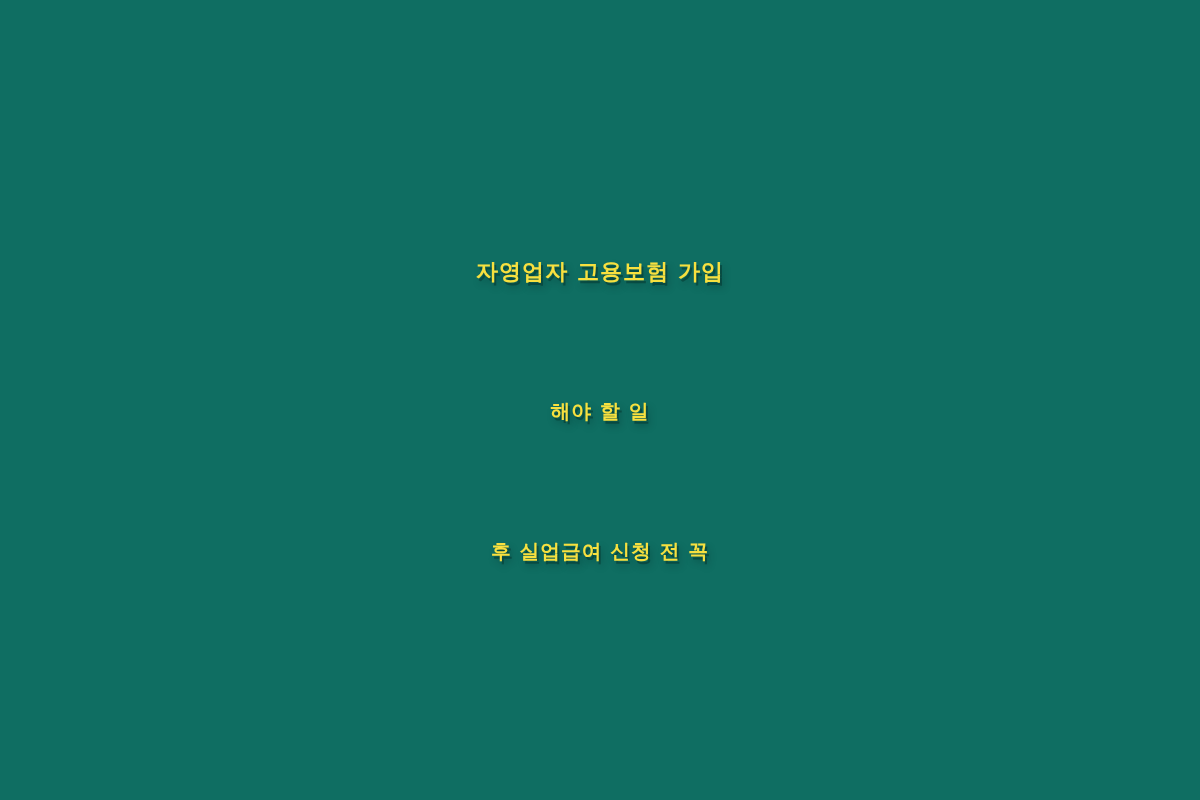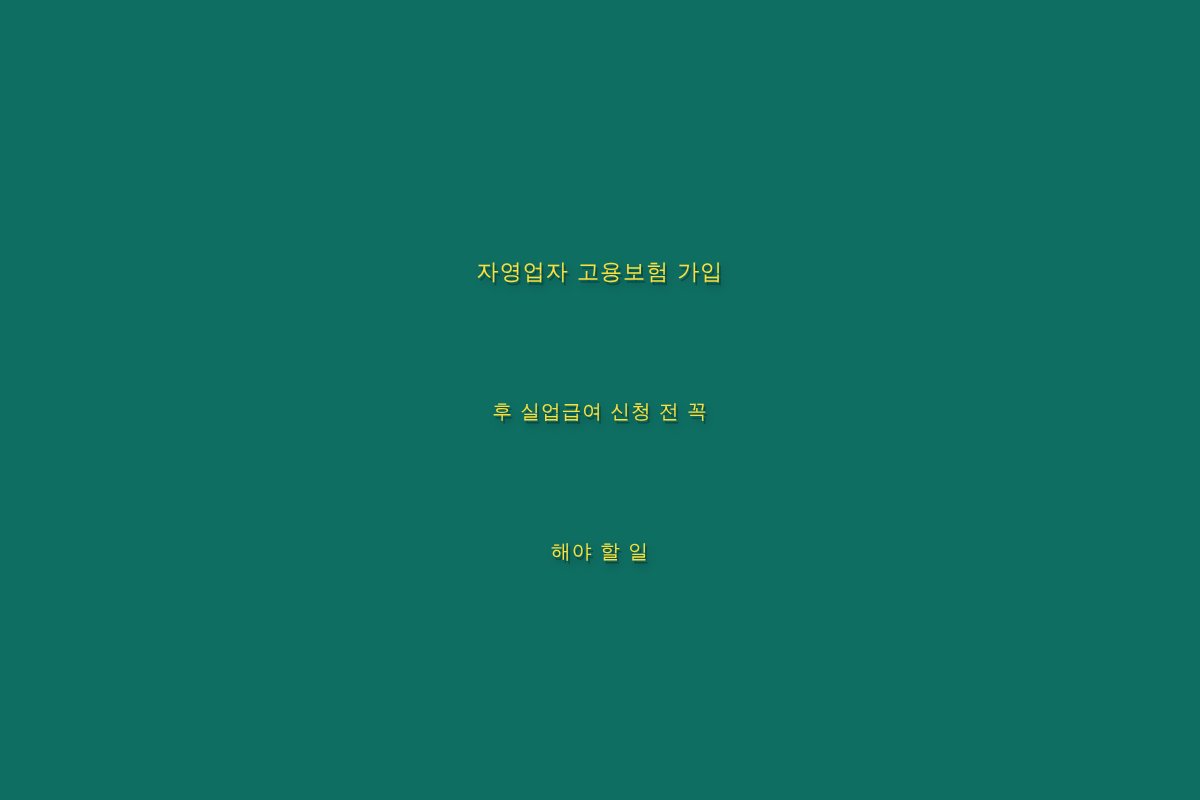--- a/index.html
+++ b/index.html
@@ -36,21 +36,21 @@
     padding: 0;
     text-align: center;
     
     transform: translateY(12px);
   }
 
   .headline-line {
     display: block;
     color: #F7E03F;                 
     font-family: "DejaVu Sans", "Liberation Sans", sans-serif;
-    font-weight: 400;
+    font-weight: 700;
     font-size: 104px;
     line-height: 140px;
     letter-spacing: 0.5px;
     white-space: nowrap;
     text-shadow:
        2px 3px 0 rgba(6, 54, 48, 0.55),
        3px 5px 7px rgba(4, 40, 36, 0.35);
   }
 
   
@@ -66,18 +66,18 @@
 </style>
 </head>
 <body>
 
 <div class="thumbnail-card" style="background-color: rgb(15, 110, 98);">
 
   <div class="headline">
 
     <span class="headline-line wide" style="color: rgb(247, 224, 63); font-size: 22.08px;">자영업자 고용보험 가입</span>
 
+    <span class="headline-line narrow" style="color: rgb(247, 224, 63); font-size: 19.85px;">해야 할 일</span>
+
     <span class="headline-line wide" style="color: rgb(247, 224, 63); font-size: 19.74px;">후 실업급여 신청 전 꼭</span>
-
-    <span class="headline-line narrow" style="color: rgb(247, 224, 63); font-size: 19.85px;">해야 할 일</span>
 
   </div>
 </div>
 
 </body></html>

